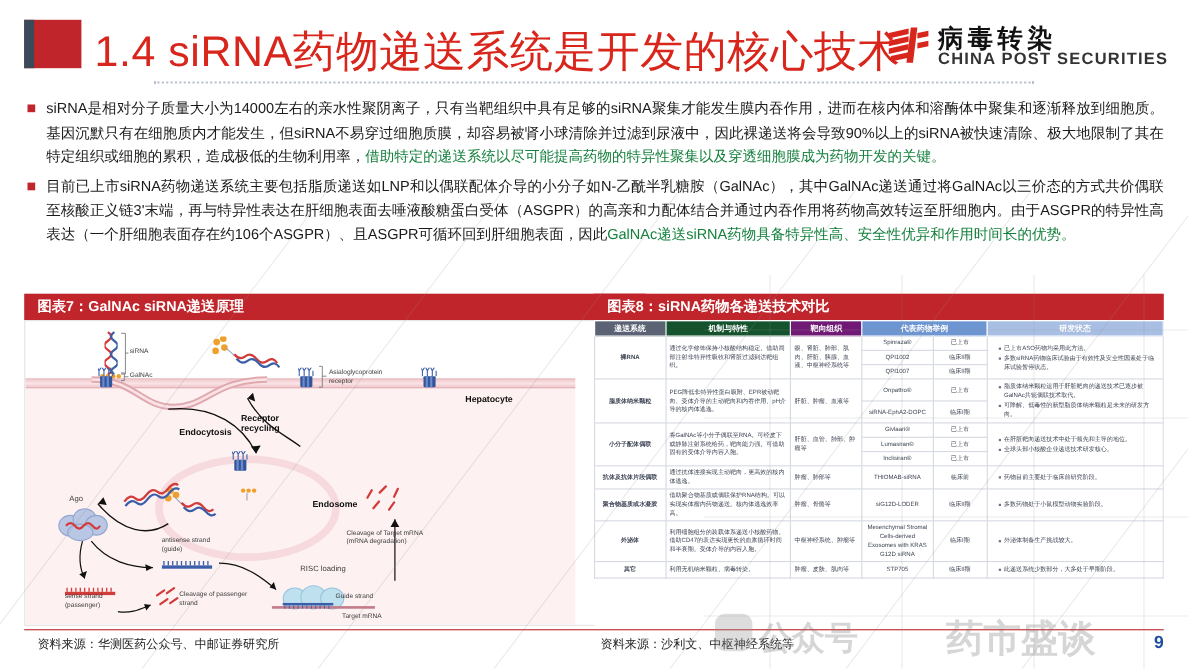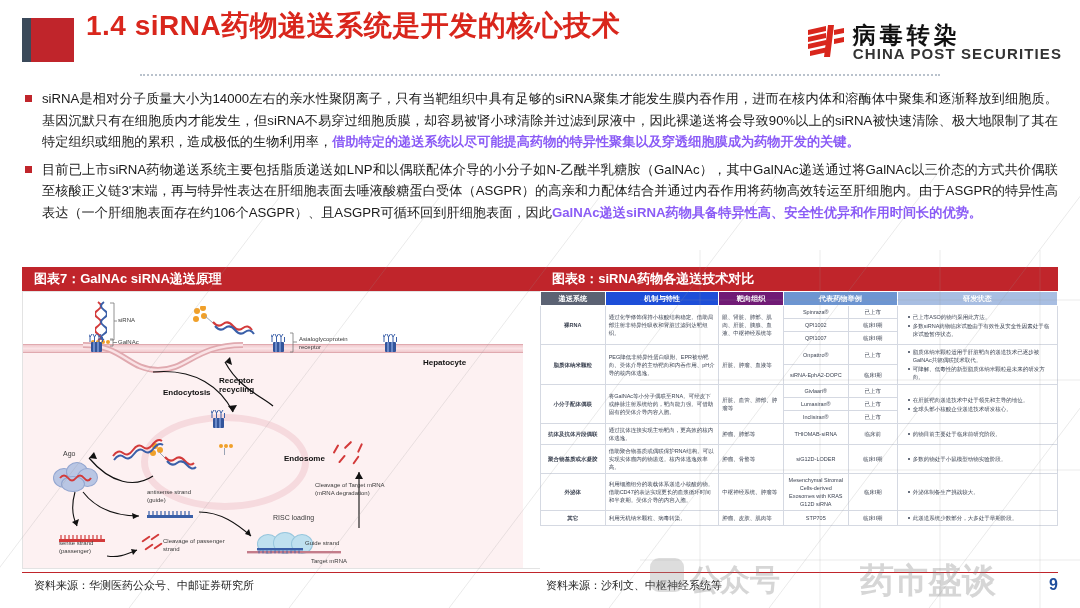--- a/index.html
+++ b/index.html
@@ -8,42 +8,42 @@
     background:#ffffff;
     font-family:"Liberation Sans","DejaVu Sans",sans-serif;
     position:relative;overflow:hidden;
     -webkit-font-smoothing:antialiased;
   }
   
   .header{position:absolute;left:0;top:0;width:1080px;height:78px;}
   .title-mark{position:absolute;left:22px;top:18px;width:52px;height:44px;background:#c0252b;}
   .title-mark-bar{position:absolute;left:22px;top:18px;width:9px;height:44px;background:#3b4a5a;}
   .slide-title{
-    position:absolute;left:86px;top:4px;
-    font-size:28px;font-weight:bold;color:#d9261c;
+    position:absolute;left:86px;top:26px;
+    font-size:39px;font-weight:normal;color:#d9261c;
     letter-spacing:.5px;line-height:44px;white-space:nowrap;
   }
   .logo{position:absolute;right:18px;top:18px;height:46px;display:flex;align-items:center;gap:7px;}
   .logo-mark{width:40px;height:34px;position:relative;}
   .logo-text{display:flex;flex-direction:column;align-items:flex-start;}
   .logo-cn{font-size:23px;font-weight:bold;color:#111;letter-spacing:4px;line-height:25px;}
   .logo-en{font-size:15px;font-weight:bold;color:#333;letter-spacing:1.1px;line-height:12px;}
   .dotline{position:absolute;left:140px;top:74px;width:800px;height:0;border-top:2px dotted #b9c2cc;}
 
   
   .bullets{position:absolute;left:22px;top:88px;width:1036px;}
   .bullet{position:relative;padding-left:20px;margin-bottom:6px;}
   .bullet::before{
     content:"";position:absolute;left:3px;top:7px;width:7px;height:7px;background:#c0252b;
   }
   .bullet p{
     margin:0;font-size:13.2px;line-height:21.5px;color:#1a1a1a;
     text-align:justify;font-family:"Liberation Sans","DejaVu Sans",sans-serif;
   }
-  .bullet b{font-weight:bold;color:#8b5cf6;}
+  .bullet b{font-weight:normal;color:#15803d;}
 
   
   .panel{position:absolute;}
   .panel-head{
     background:#c0252b;color:#fff;font-size:13px;font-weight:bold;
     height:24px;line-height:24px;padding-left:12px;box-sizing:border-box;
   }
   .panel-body{background:#fff;box-sizing:border-box;}
 
   #panel-left{left:22px;top:267px;width:565px;}
@@ -381,21 +381,21 @@
         <col style="width:12.5%">
           <col style="width:22%">
           <col style="width:12.5%">
         <col style="width:12.5%">
           <col style="width:9.5%">
           <col style="width:31%">
       </colgroup>
       <thead>
           <tr id="thead-row">
             <th style="background: rgb(91, 98, 115);">递送系统</th>
-            <th style="background: #1d4ed8;">机制与特性</th>
+            <th style="background: #14532d;">机制与特性</th>
             <th style="background: #701a75;">靶向组织</th>
             <th colspan="2" style="background: rgb(109, 149, 209);">代表药物举例</th>
             <th style="background: rgb(168, 190, 226);">研发状态</th>
           </tr>
         </thead>
       <tbody id="tbody">
           <tr>
             <td class="sys" rowspan="3">裸RNA</td>
             <td class="mech" rowspan="3">通过化学修饰保持小核酸结构稳定。借助局部注射非特异性吸收和肾脏过滤到达靶组织。</td>
             <td class="tis" rowspan="3">眼、肾脏、肺部、肌肉、肝脏、胰腺、血液、中枢神经系统等</td>

